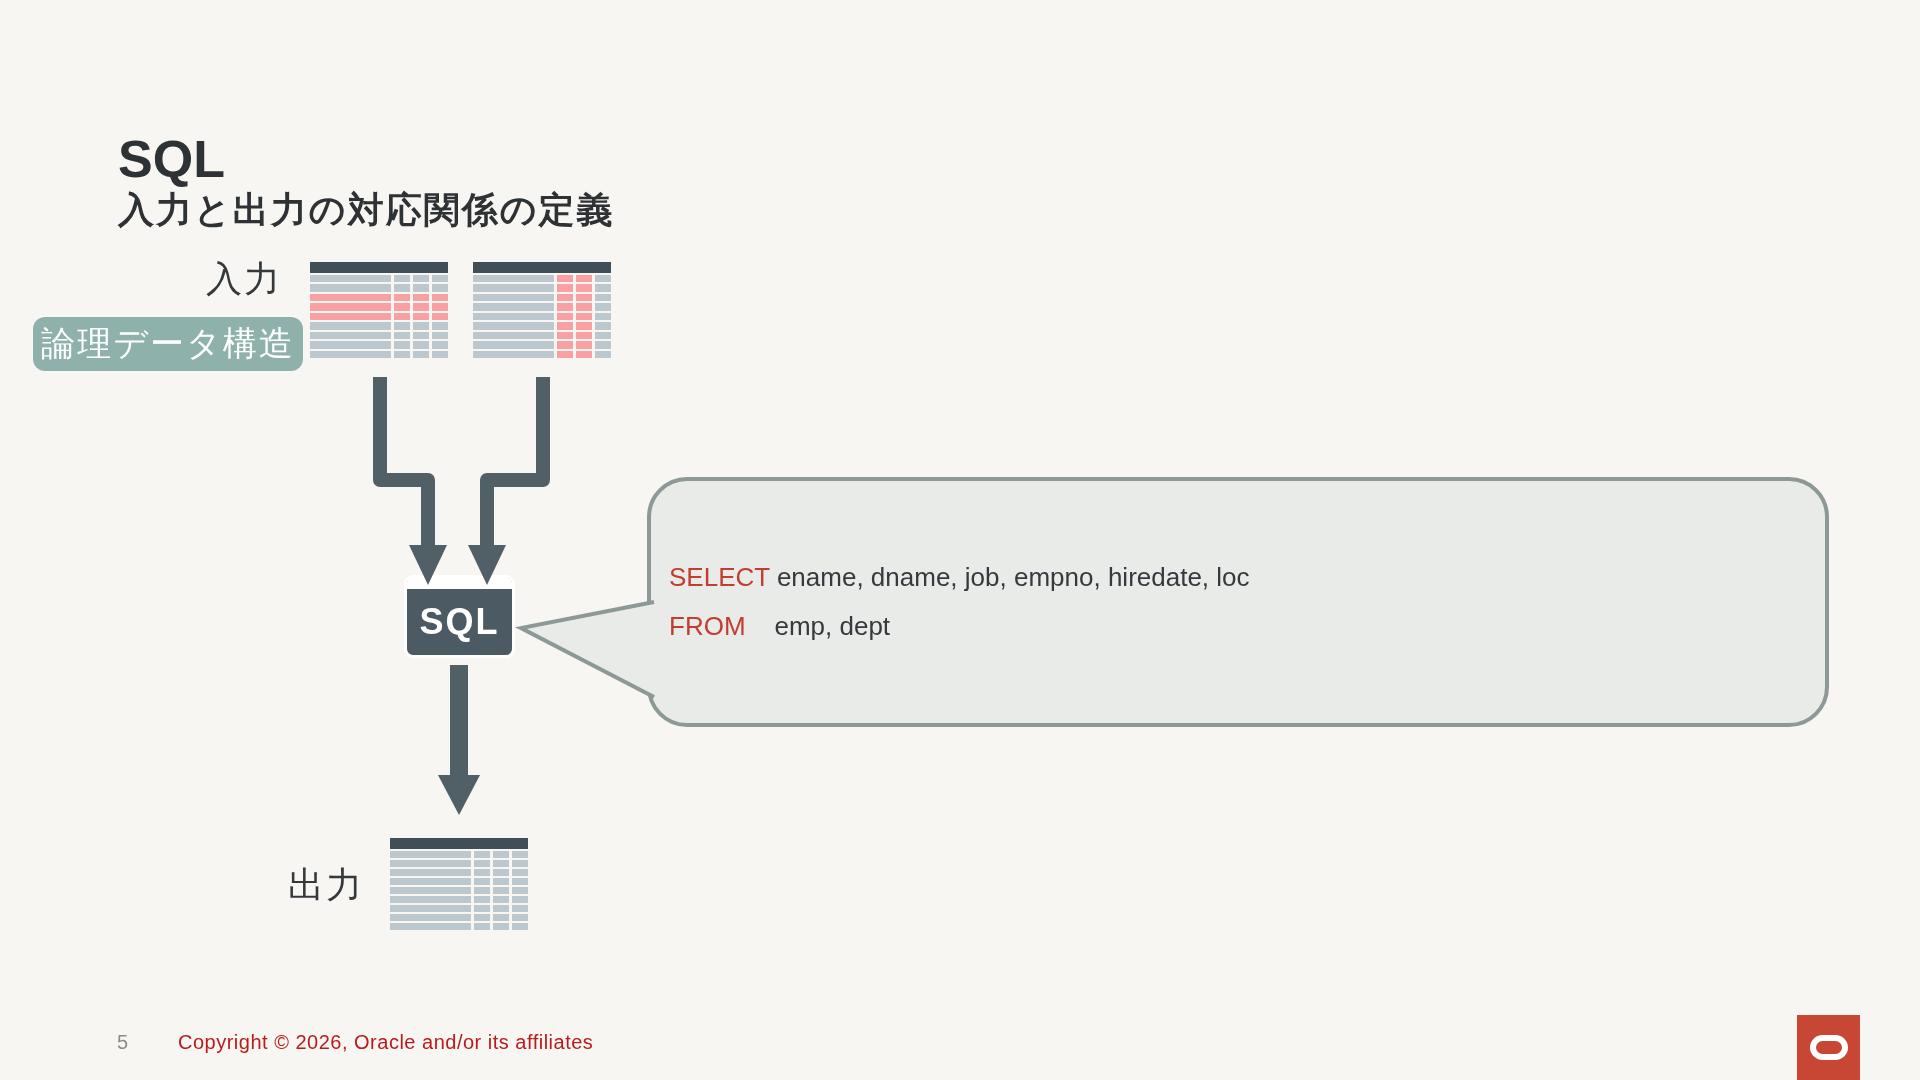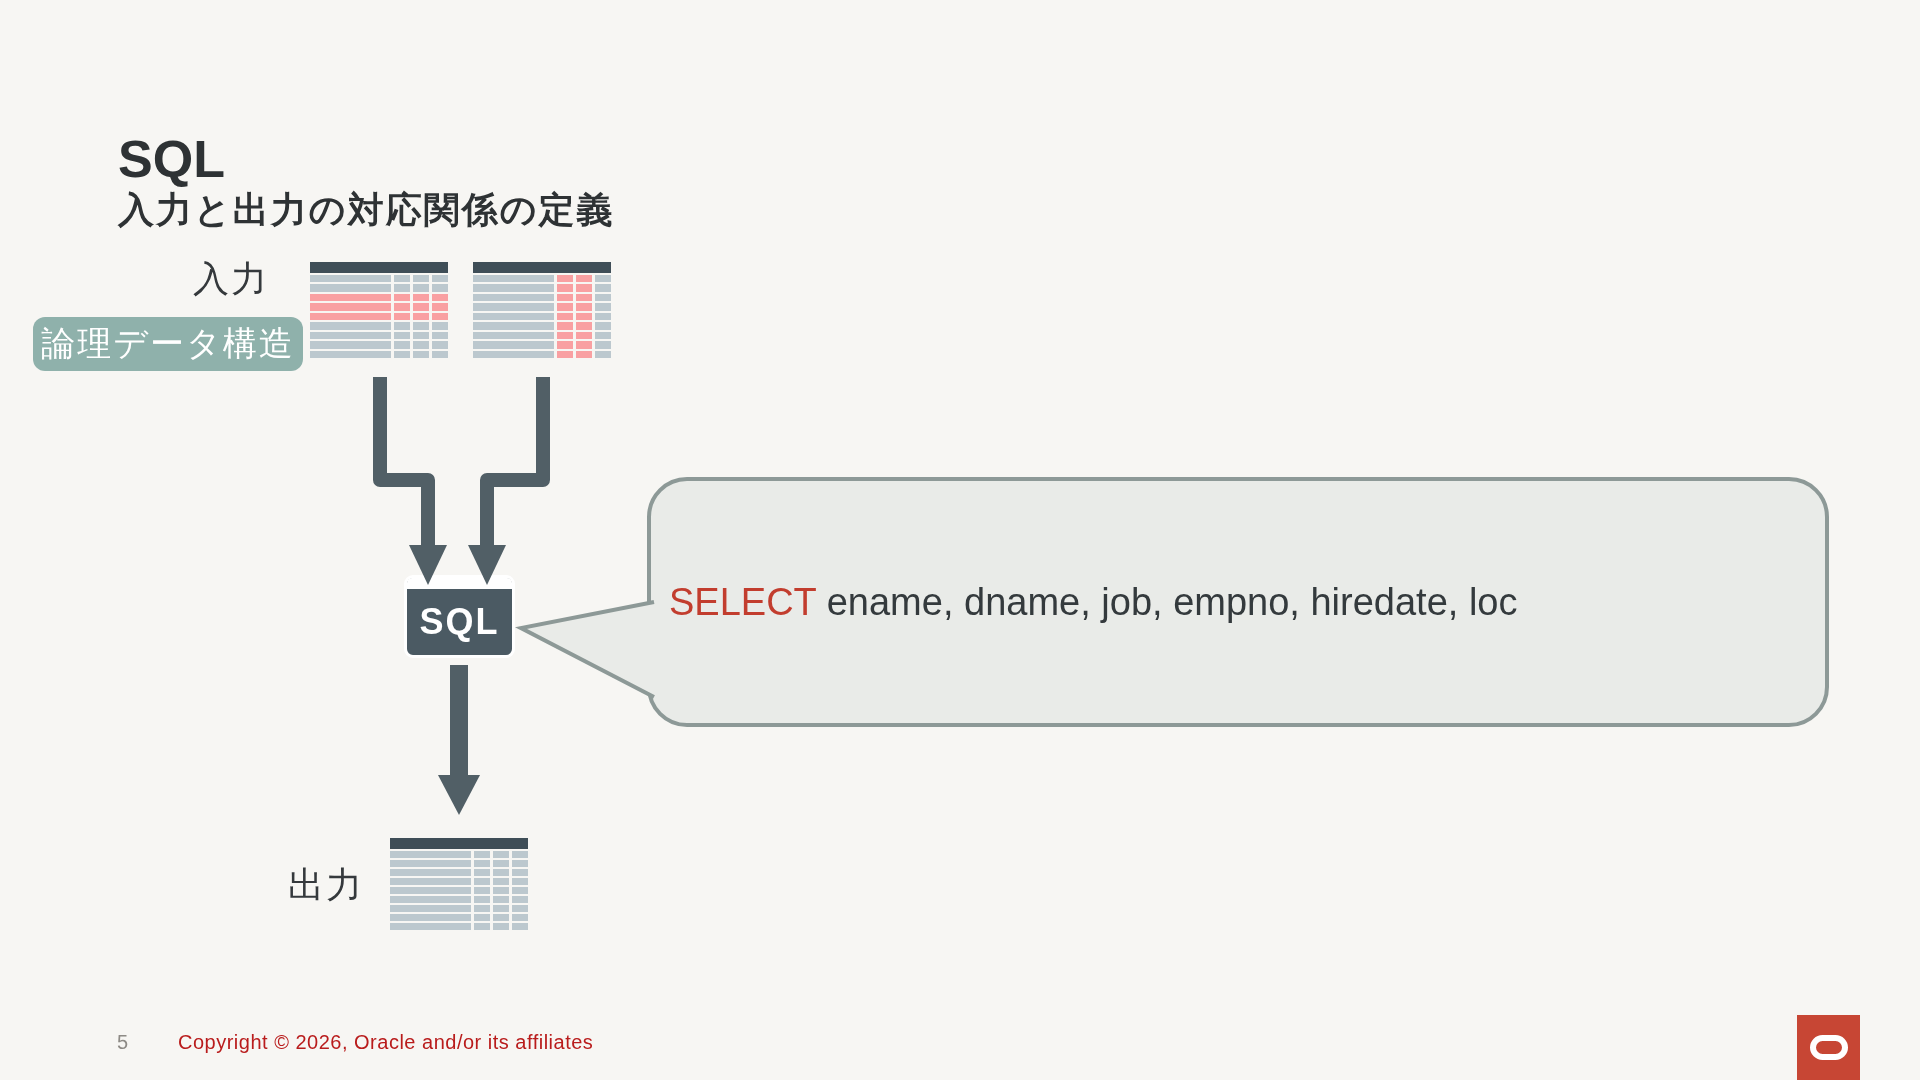--- a/index.html
+++ b/index.html
@@ -5,21 +5,21 @@
   html,body{margin:0;padding:0;width:1920px;height:1080px;overflow:hidden;}
   body{background:#f7f6f3;font-family:"Liberation Sans","DejaVu Sans",sans-serif;position:relative;}
   .abs{position:absolute;}
 
   
   .title{left:118px;top:98px;font-size:52px;font-weight:bold;color:#2e3234;line-height:1;letter-spacing:0px;}
   .subtitle{left:118px;top:162px;font-size:36px;font-weight:bold;color:#2e3234;line-height:1;letter-spacing:2px;}
 
   
   .io-label{font-size:36px;color:#35393c;line-height:1;letter-spacing:2px;}
-  .input-label{left:193px;top:261px;}
+  .input-label{left:206px;top:261px;}
   .output-label{left:288px;top:867px;}
 
   .badge{left:33px;top:317px;width:270px;height:54px;background:#8fb1ab;border-radius:12px;
          color:#ffffff;font-size:34px;letter-spacing:2px;display:flex;align-items:center;justify-content:center;}
 
   
   .mini-table{display:flex;flex-direction:column;gap:2px;}
   .mt-header{height:11px;background:#3f4e57;flex:none;}
   .mt-row{flex:1;display:flex;gap:3px;}
   .mt-cell{background:#bcc8ce;}
@@ -38,21 +38,21 @@
   
   .sql-box{left:404px;top:575px;width:105px;height:77px;background:#4b5a63;border:3px solid #ffffff;
            border-radius:9px;z-index:4;}
   .sql-box .strip{position:absolute;left:0;top:0;right:0;height:11px;background:#ffffff;border-radius:5px 5px 0 0;}
   .sql-box .sql-label{position:absolute;left:0;right:0;top:11px;bottom:0;display:flex;align-items:center;justify-content:center;
            color:#ffffff;font-size:36px;font-weight:bold;letter-spacing:2px;}
 
   
   .bubble{left:647px;top:477px;width:1182px;height:250px;background:#e9ebe8;border:4px solid #8d9997;
           border-radius:40px;z-index:2;display:flex;flex-direction:column;justify-content:center;padding-left:18px;box-sizing:border-box;}
-  .code-line{font-size:38px;line-height:49px;color:#343a3d;white-space:pre;}
+  .code-line{font-size:26px;line-height:49px;color:#343a3d;white-space:pre;}
   .code-line .kw{color:#c23d2e;}
 
   
   .page-number{left:117px;top:1031px;font-size:20px;color:#8e8b86;}
   .copyright{left:178px;top:1031px;font-size:20px;color:#b91c1c;letter-spacing:0.5px;}
 
   
   .oracle-logo{left:1797px;top:1015px;width:63px;height:65px;background:#c74634;display:flex;align-items:center;justify-content:center;}
   .oracle-o{width:26px;height:13px;border:6px solid #ffffff;border-radius:13px;}
 </style>
@@ -179,20 +179,21 @@
       <div class="mt-cell c3" style="background: rgb(188, 200, 206);"></div>
     </div>
   </div>
 
 <svg class="abs" id="tail-layer" width="1920" height="1080" viewBox="0 0 1920 1080">
   <path d="M654,602 L521,628 L654,697" fill="#e9ebe8" stroke="#8d9997" stroke-width="4" stroke-linejoin="miter"></path>
 </svg>
 
 <div class="abs bubble">
   <div class="code-line"><span class="kw">SELECT</span><span> ename, dname, job, empno, hiredate, loc</span></div>
+  <div class="code-line"><span class="kw">FROM</span><span>    emp, dept</span></div>
 </div>
 
 <div class="abs sql-box">
   <div class="strip"></div>
   <div class="sql-label">SQL</div>
 </div>
 
 <svg class="abs" id="arrow-layer" width="1920" height="1080" viewBox="0 0 1920 1080">
   <g stroke="#515f66" stroke-width="14" fill="none" stroke-linejoin="round">
     <path d="M380,377 L380,480 L428,480 L428,548"></path>

